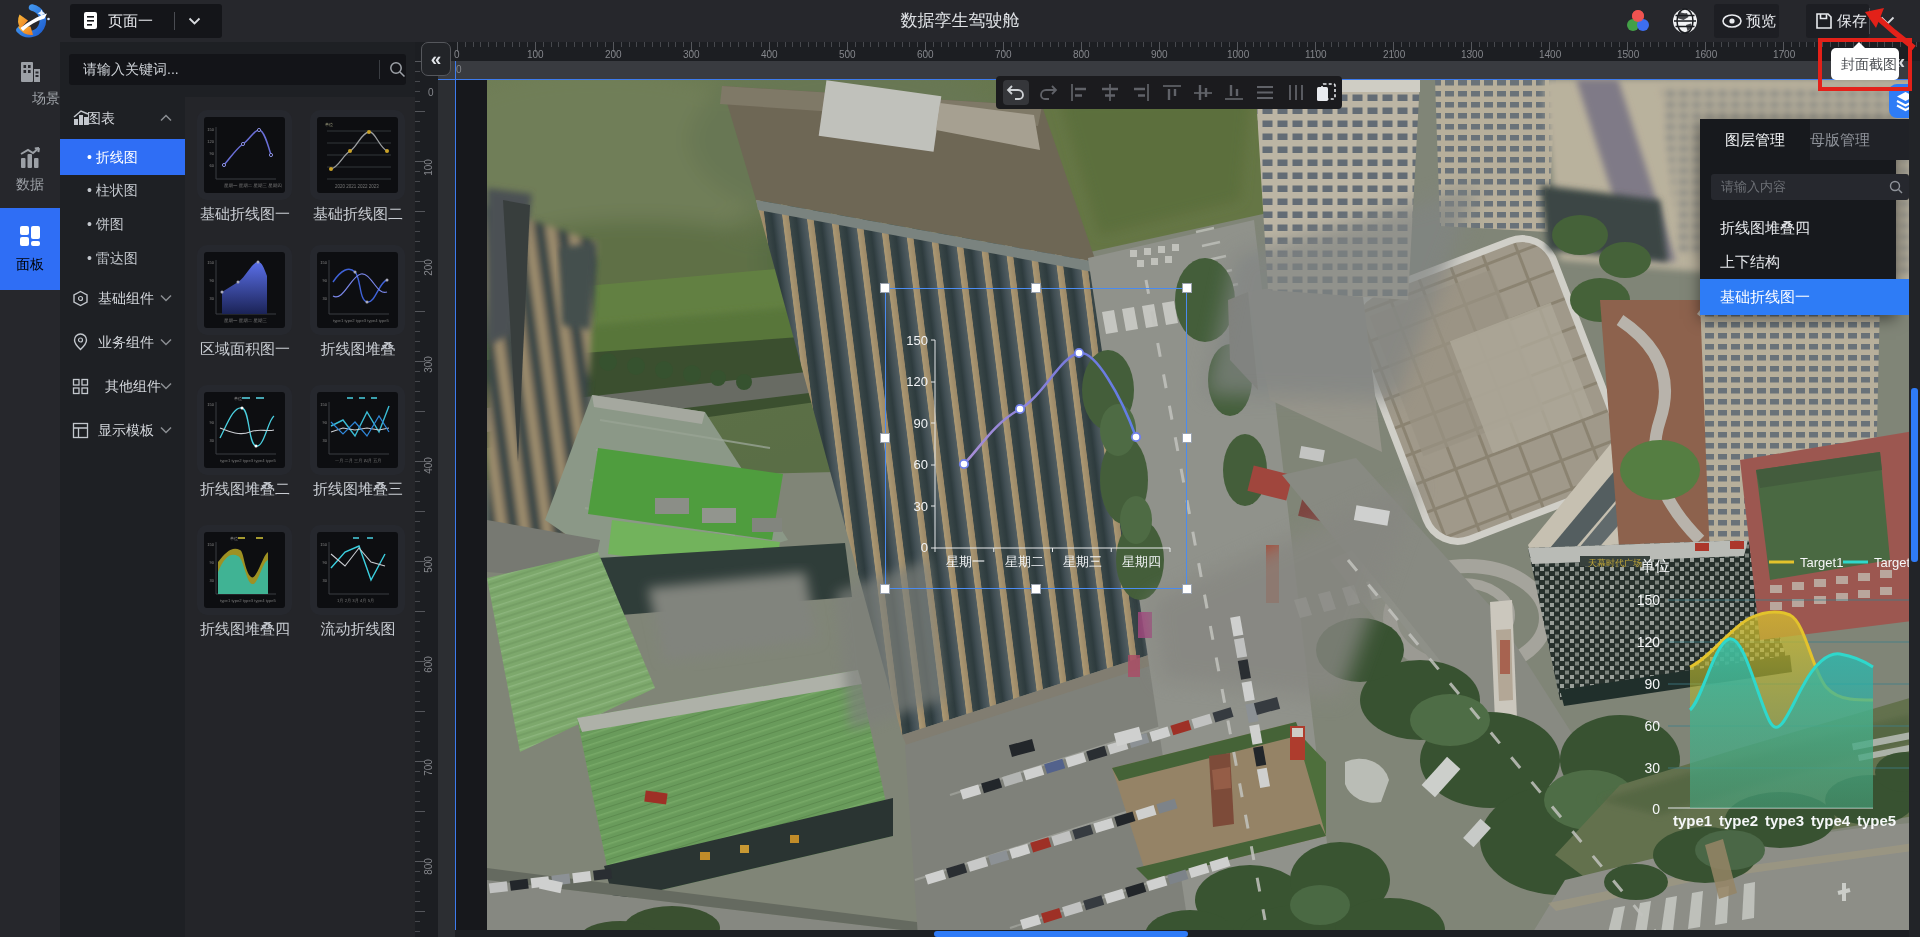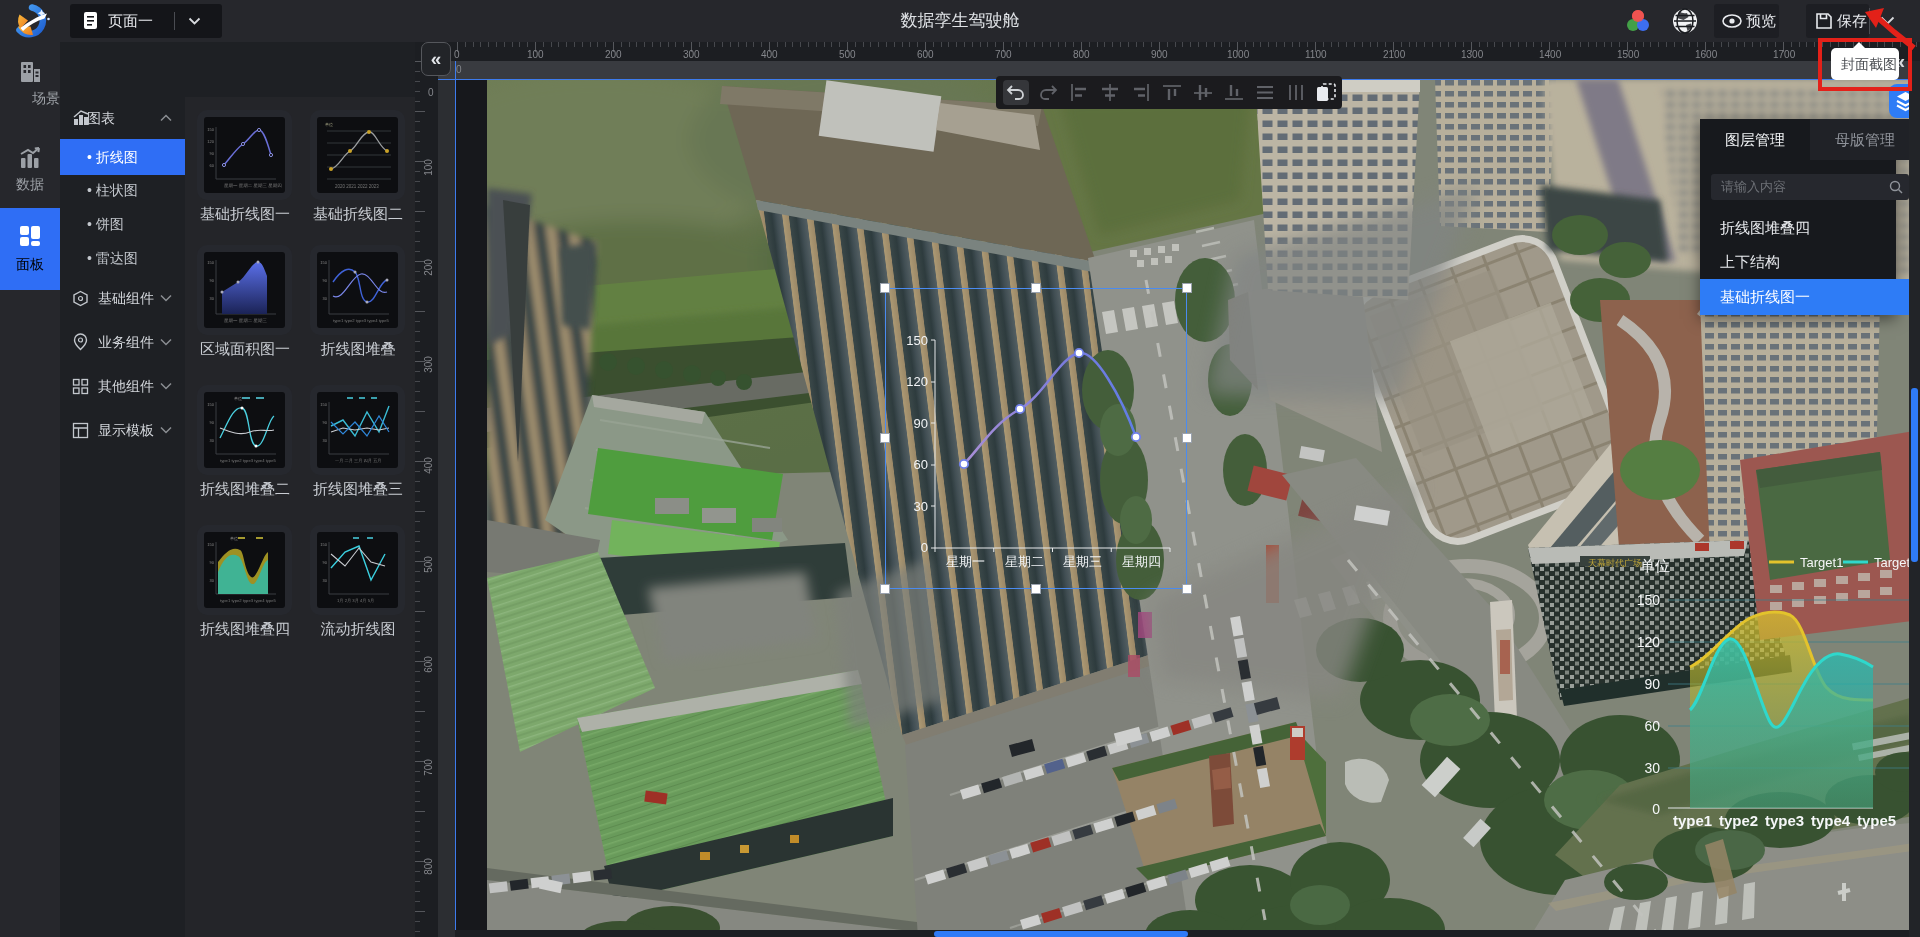--- a/index.html
+++ b/index.html
@@ -597,20 +597,27 @@
         <rect x="4" y="4" width="9" height="9" rx="2" fill="#fff"></rect>
         <rect x="15" y="4" width="9" height="13" rx="2" fill="#fff"></rect>
         <rect x="4" y="15" width="9" height="9" rx="2" fill="#fff"></rect>
         <rect x="15" y="19" width="9" height="5" rx="2" fill="#fff"></rect>
       </svg>
       <div style="margin-top:3px;">面板</div>
     </div>
   </div>
 
   <div id="lpanel">
+    <div id="lsearch"><span style="padding-left:14px;">请输入关键词...</span>
+      <div class="abs" style="left:310px;top:6px;width:1px;height:19px;background:#3a3d42;"></div>
+      <svg class="abs" style="left:320px;top:7px;" width="17" height="17" viewBox="0 0 17 17">
+          <circle cx="7" cy="7" r="5.2" stroke="#9ea2a8" stroke-width="1.5" fill="none"></circle>
+          <path d="M11 11 L15.5 15.5" stroke="#9ea2a8" stroke-width="1.5"></path>
+        </svg>
+    </div>
     <div id="tree">
       <div class="theader" style="position:absolute;top:2px;width:125px;">
         <svg class="abs" style="left:13px;top:11px;" width="17" height="16" viewBox="0 0 17 16">
           <rect x="1" y="9" width="4" height="6" fill="#c3c7cd"></rect>
             <rect x="6" y="5" width="4" height="10" fill="#c3c7cd"></rect>
             <rect x="11" y="7" width="4" height="8" fill="#c3c7cd"></rect>
           <path d="M1 7 L8 1 L15 4" stroke="#c3c7cd" stroke-width="1.5" fill="none"></path>
         </svg>
         <span style="">图表</span>
         <svg class="abs" style="left:100px;top:15px;" width="12" height="8" viewBox="0 0 12 8">
@@ -641,21 +648,21 @@
             <path d="M1 1.5 L6 6.5 L11 1.5" stroke="#8a8d92" stroke-width="1.5" fill="none"></path>
           </svg>
       </div>
       <div class="theader" style="position:absolute;top:270px;width:125px;">
         <svg class="abs" style="left:12px;top:11px;" width="17" height="17" viewBox="0 0 17 17">
           <rect x="1.5" y="1.5" width="5.5" height="5.5" stroke="#c3c7cd" stroke-width="1.3" fill="none"></rect>
           <rect x="10" y="1.5" width="5.5" height="5.5" stroke="#c3c7cd" stroke-width="1.3" fill="none"></rect>
           <rect x="1.5" y="10" width="5.5" height="5.5" stroke="#c3c7cd" stroke-width="1.3" fill="none"></rect>
           <rect x="10" y="10" width="5.5" height="5.5" stroke="#c3c7cd" stroke-width="1.3" fill="none"></rect>
         </svg>
-        <span style="margin-left:11px;">其他组件</span>
+        <span style="margin-left:18px;">其他组件</span>
         <svg class="abs" style="left:100px;top:15px;" width="12" height="8" viewBox="0 0 12 8">
             <path d="M1 1.5 L6 6.5 L11 1.5" stroke="#8a8d92" stroke-width="1.5" fill="none"></path>
           </svg>
       </div>
       <div class="theader" style="position:absolute;top:314px;width:125px;">
         <svg class="abs" style="left:12px;top:11px;" width="17" height="17" viewBox="0 0 17 17">
           <rect x="1.5" y="1.5" width="14" height="14" stroke="#c3c7cd" stroke-width="1.3" fill="none"></rect>
           <path d="M1.5 6 H15.5 M6.5 6 V15.5" stroke="#c3c7cd" stroke-width="1.3"></path>
         </svg>
         <span style="margin-left:11px;">显示模板</span>
@@ -954,21 +961,21 @@
     <path d="M38 258 H243" stroke="#dfe3e5" stroke-width="1.2"></path>
     <path d="M60 117 C80 108 100 78 120 68 C135 61 148 60 160 65 C175 72 182 120 196 137 C204 146 212 148 220 149 C228 150 236 150 243 150 L243 258 L60 258 Z" fill="url(#yfill)"></path>
     <path d="M60 117 C80 108 100 78 120 68 C135 61 148 60 160 65 C175 72 182 120 196 137 C204 146 212 148 220 149 C228 150 236 150 243 150" stroke="#e3c32c" stroke-width="3" fill="none"></path>
     <path d="M60 160 C72 150 84 94 99 89 C114 84 128 150 140 172 C150 190 160 158 174 134 C184 115 198 102 210 104 C222 106 234 111 243 117 L243 258 L60 258 Z" fill="url(#cfill)"></path>
     <path d="M60 160 C72 150 84 94 99 89 C114 84 128 150 140 172 C150 190 160 158 174 134 C184 115 198 102 210 104 C222 106 234 111 243 117" stroke="#2fd8cc" stroke-width="3" fill="none"></path>
   </svg>
 
   <div class="abs" style="left:1700px;top:119px;width:196px;height:196px;background:#17191d;box-shadow:0 4px 14px rgba(0,0,0,0.5);">
     <div class="abs" style="left:110px;top:0;width:110px;height:41px;background:#202227;"></div>
     <div class="abs" style="left:0;top:0;width:110px;height:41px;line-height:41px;text-align:center;color:#f2f4f6;font-size:15px;">图层管理</div>
-    <div class="abs" style="left:110px;top:0;width:110px;height:41px;line-height:41px;text-align:center;color:#8f939a;font-size:15px;">母版管理</div>
+    <div class="abs" style="left:110px;top:0;width:110px;height:41px;line-height:41px;color:#8f939a;font-size:15px;">母版管理</div>
     <div class="abs" style="left:11px;top:55px;width:198px;height:26px;background:#26282e;border-radius:3px;">
       <span style="position:absolute;left:10px;top:0;line-height:26px;color:#6d7076;font-size:13px;">请输入内容</span>
       <svg class="abs" style="left:178px;top:6px;" width="14" height="14" viewBox="0 0 14 14">
           <circle cx="6" cy="6" r="4.5" stroke="#8f939a" stroke-width="1.4" fill="none"></circle>
           <path d="M9.5 9.5 L13 13" stroke="#8f939a" stroke-width="1.4"></path>
         </svg>
     </div>
     <div class="abs" style="left:20px;top:100px;color:#e8eaee;font-size:15px;">折线图堆叠四</div>
     <div class="abs" style="left:20px;top:134px;color:#e8eaee;font-size:15px;">上下结构</div>
     <div class="abs" style="left:0px;top:160px;width:220px;height:36px;background:#2e7cf6;">

